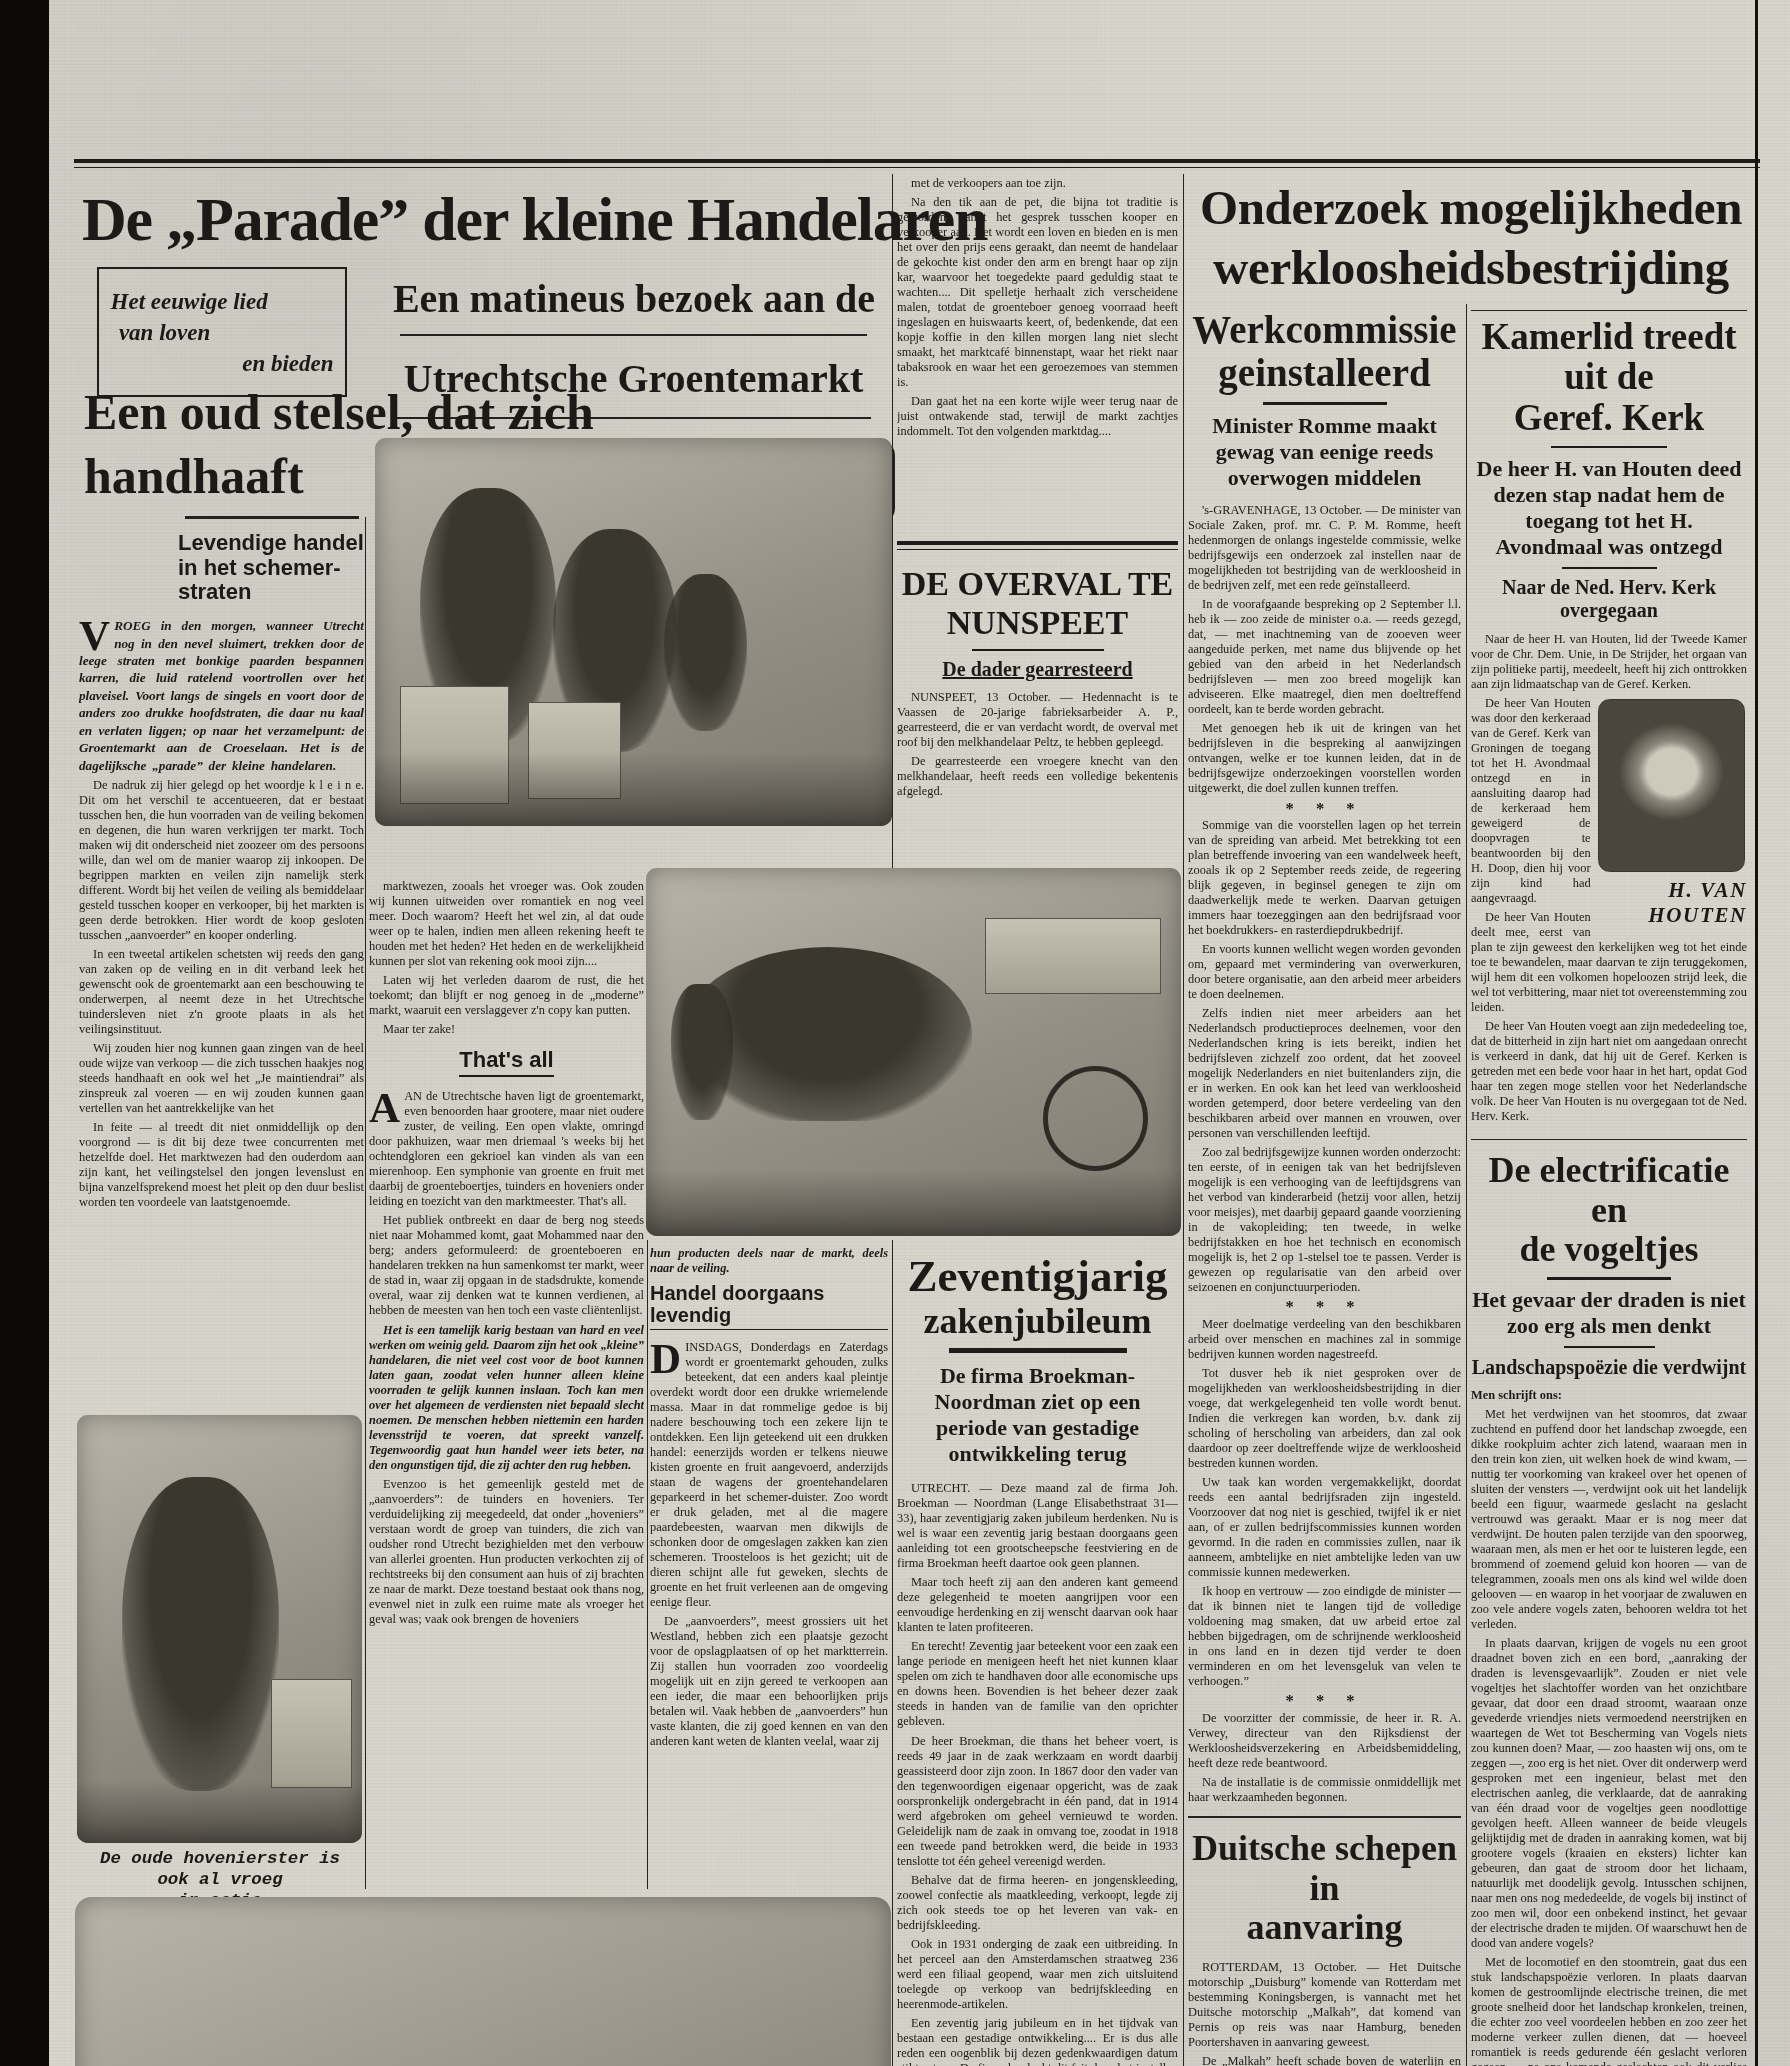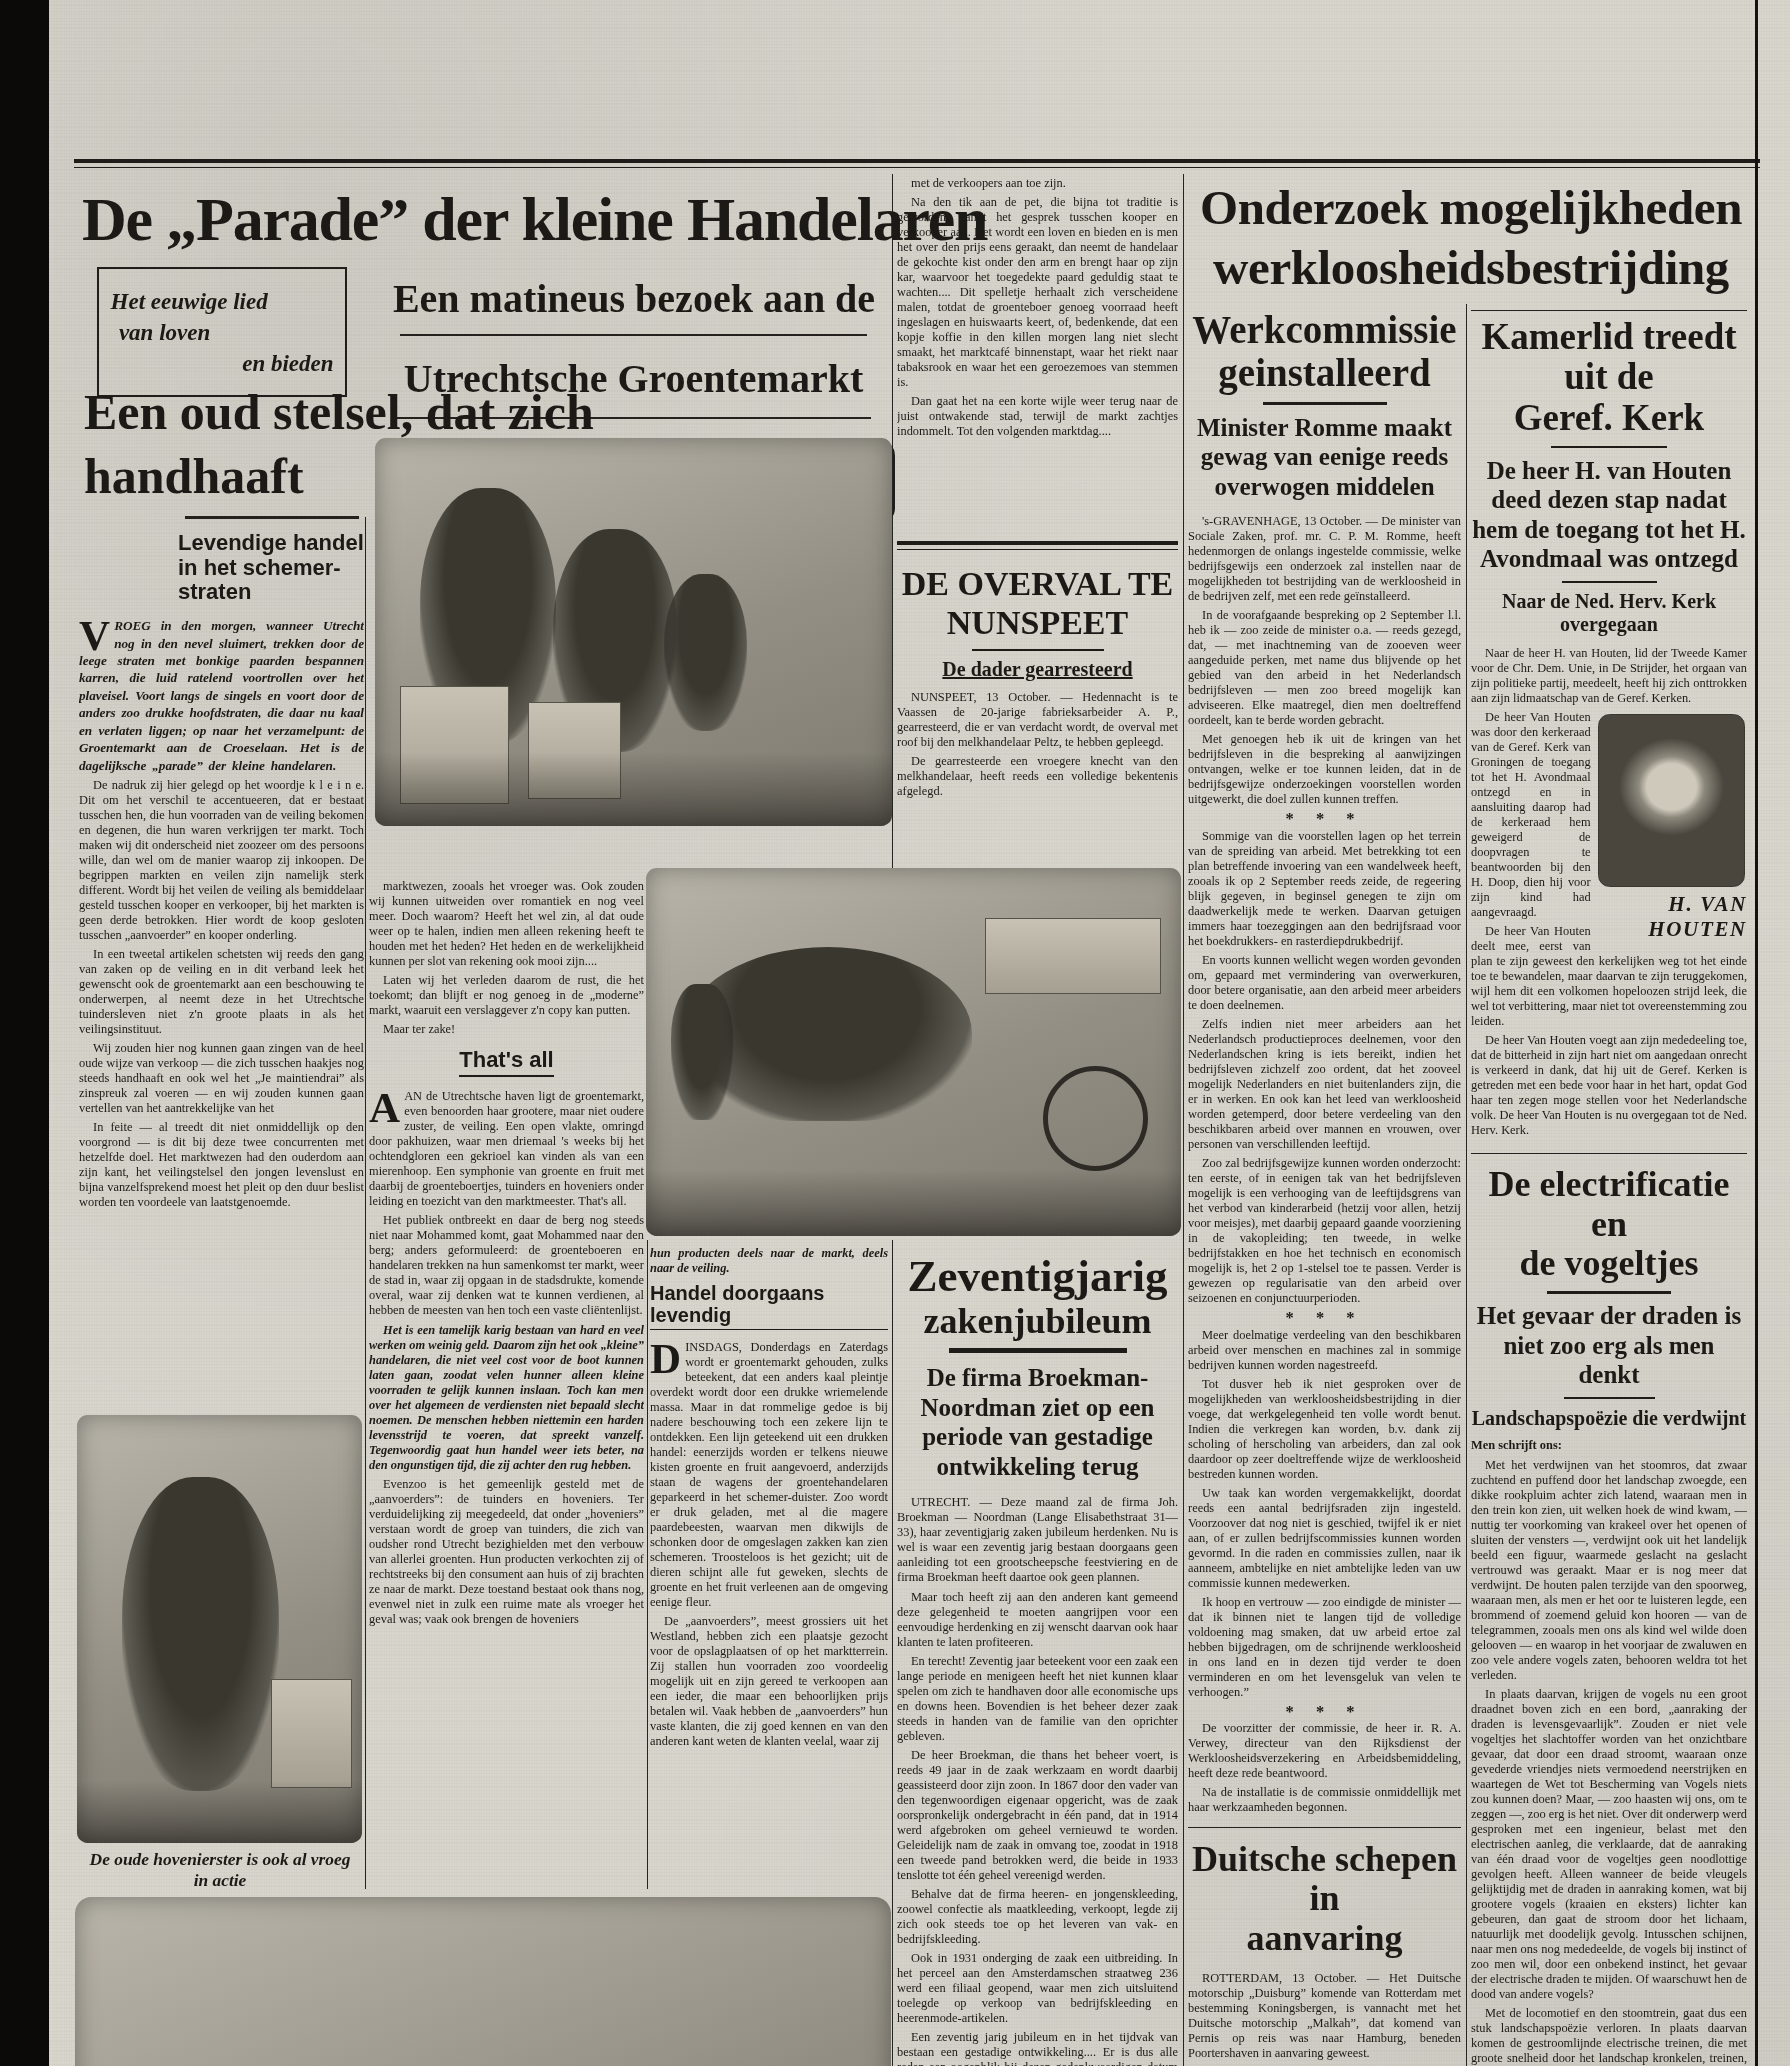--- a/index.html
+++ b/index.html
@@ -16,21 +16,21 @@
   .hrule{position:absolute;height:1.2px;background:#24221e;}
   .rule-double{border-top:4.5px solid #1e1c18;border-bottom:1.7px solid #1e1c18;height:3.7px;background:transparent;}
   .rule-short{height:2.1px;background:#1e1c18;width:83px;margin:7.4px auto;}
   .rule-thin{height:1.2px;background:#24221e;margin:5.8px 0;}
   
   .hl-main{font-size:62px;font-weight:700;letter-spacing:-1.2px;white-space:nowrap;}
   .hl-sub{font-size:40px;font-weight:600;text-align:center;}
   .hl-med{font-size:50px;font-weight:600;line-height:1.12;}
   .hl-sec{font-size:39px;font-weight:700;text-align:center;line-height:1.1;}
   .hl-onderzoek{font-size:49px;font-weight:700;text-align:center;line-height:1.22;letter-spacing:-0.4px;}
-  .deck{font-size:25px;font-weight:700;text-align:center;line-height:1.18;}
+  .deck{font-size:22px;font-weight:700;text-align:center;line-height:1.18;}
   .crosshead-sans{font-family:"Liberation Sans",sans-serif;font-weight:700;font-size:22px;line-height:1.12;}
   .crosshead-serif{font-size:20px;font-weight:700;text-align:center;}
   .crosshead-caps{font-size:18px;font-weight:700;text-align:center;letter-spacing:0.8px;}
   .underline-heavy{border-bottom:2.5px solid #1e1c18;display:inline-block;padding-bottom:2.5px;}
   
   .col{position:absolute;overflow:hidden;}
   .col p{margin:0 0 4.1px 0;font-size:12.4px;line-height:15px;text-align:justify;text-indent:14px;}
   .col p.noindent{text-indent:0;}
   .intro-ital p, p.intro-ital{font-style:italic;font-weight:700;font-size:13.2px;line-height:17.4px;word-spacing:2.5px;}
   p.ital{font-style:italic;font-weight:600;}
@@ -39,21 +39,21 @@
   
   .teaser-box{border:2.5px solid #201e1a;padding:16.5px 11.6px;}
   .teaser-box div{font-size:23px;font-style:italic;font-weight:700;line-height:1.35;}
   .cap-box{border:2.1px solid #201e1a;border-radius:15.7px;padding:10.7px 12.4px;}
   .cap-box div{font-size:15.7px;font-style:italic;font-weight:600;line-height:1.25;}
   .photo{position:absolute;background:linear-gradient(160deg,#b9b5aa,#938f84 55%,#7e7a70);box-shadow:inset 0 0 25px rgba(0,0,0,.35);border-radius:10.7px;overflow:hidden;}
   .photo .blob{position:absolute;background:radial-gradient(ellipse at 50% 35%,#3a372f 0 45%,rgba(40,38,32,.5) 70%,transparent 75%);}
   .photo .crate{position:absolute;background:linear-gradient(#c7c2b4,#a49f90);border:1.2px solid #55524a;}
   .photo .wheel{position:absolute;border:5.8px solid #2e2b26;border-radius:50%;}
   .photo .ground{position:absolute;left:0;right:0;bottom:0;background:linear-gradient(transparent,rgba(35,32,28,.55));}
-  .photo-caption{font-size:17.4px;font-style:italic;font-weight:700;text-align:center;line-height:1.2;}
+  .photo-caption{font-size:17.4px;font-style:italic;font-weight:700;text-align:center;line-height:1.2;font-family:Liberation Mono, monospace;}
   .portrait-wrap{float:right;width:149px;margin:3.3px 0 3.3px 7.4px;}
   .portrait{width:145px;height:171px;border:1.7px solid #3a3731;border-radius:11.6px;
     background:radial-gradient(ellipse 38% 30% at 50% 42%,#cfc9bb 0 45%,#8c887c 60%,#4a463e 95%);}
   .portrait-cap{font-size:21px;font-style:italic;font-weight:700;text-align:right;letter-spacing:1.7px;margin-top:5.8px;}
   .leadin{font-weight:700;}
   .fold{position:absolute;top:0;bottom:0;width:2.9px;background:#141210;}
 </style>
 </head>
 <body>
 

